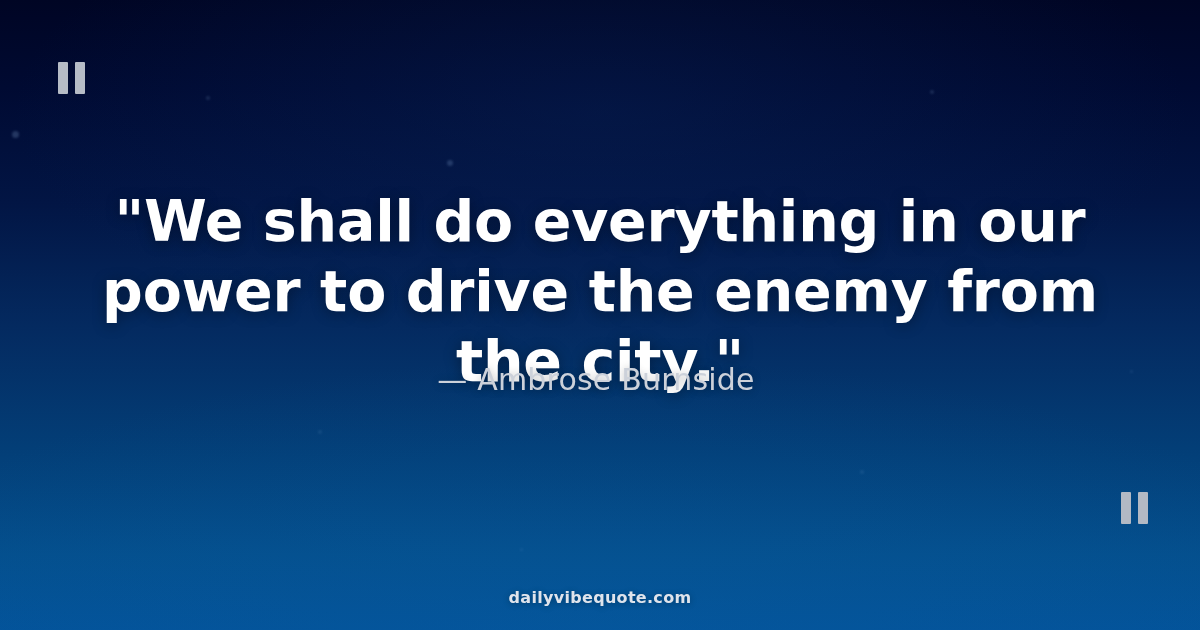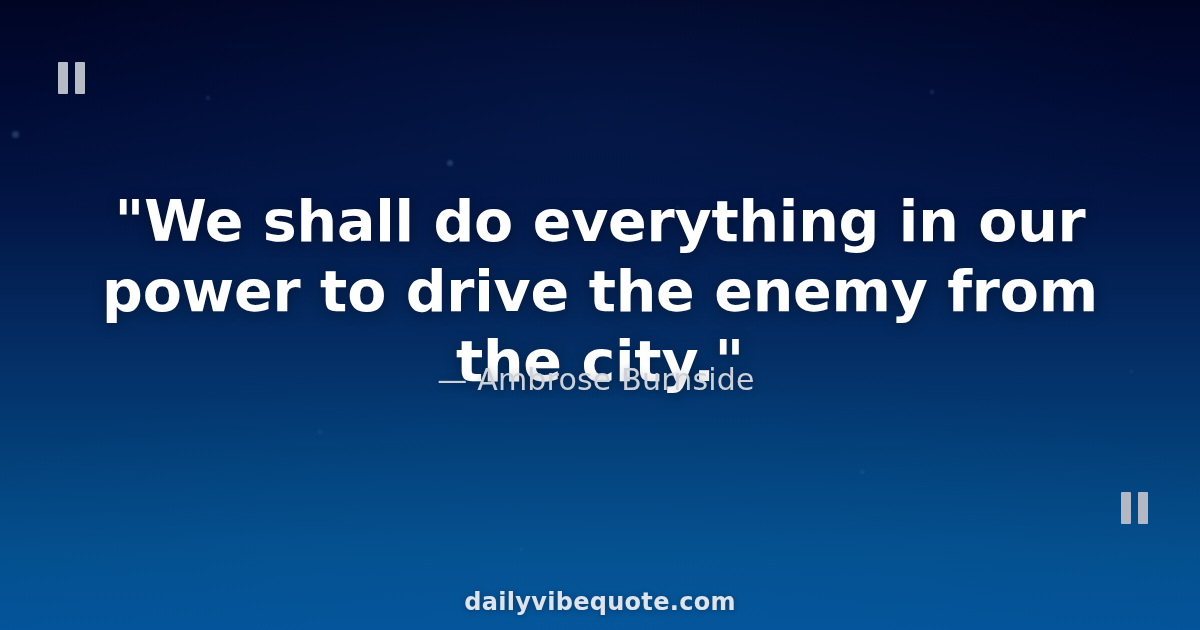--- a/index.html
+++ b/index.html
@@ -101,21 +101,21 @@
   }
 
   .site-footer {
     position: absolute;
     left: 0;
     right: 0;
     top: 588px;
     margin: 0;
     text-align: center;
     color: #dfe4ec;
-    font-size: 24px;
+    font-size: 16px;
     font-weight: 700;
     letter-spacing: 0.3px;
     text-shadow: 0 1px 6px rgba(0,0,0,0.30);
   }
 </style>
 </head>
 <body>
 
 <div class="quote-card">
 

